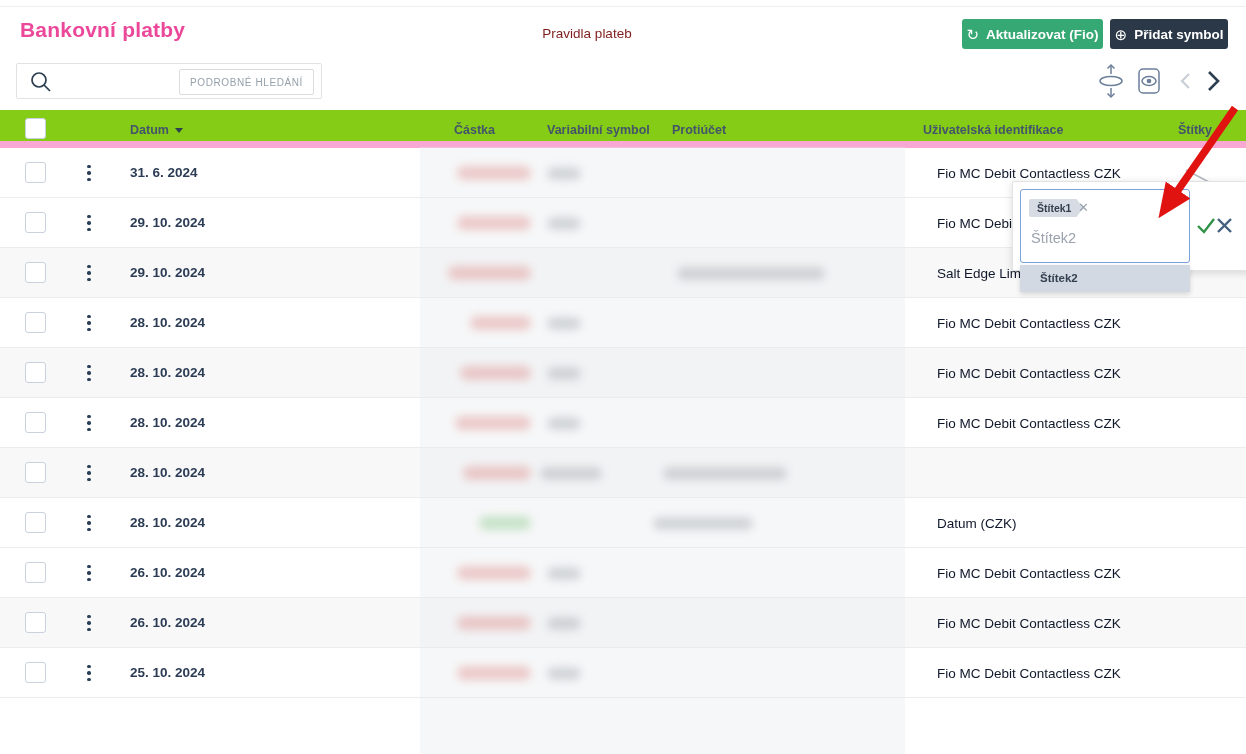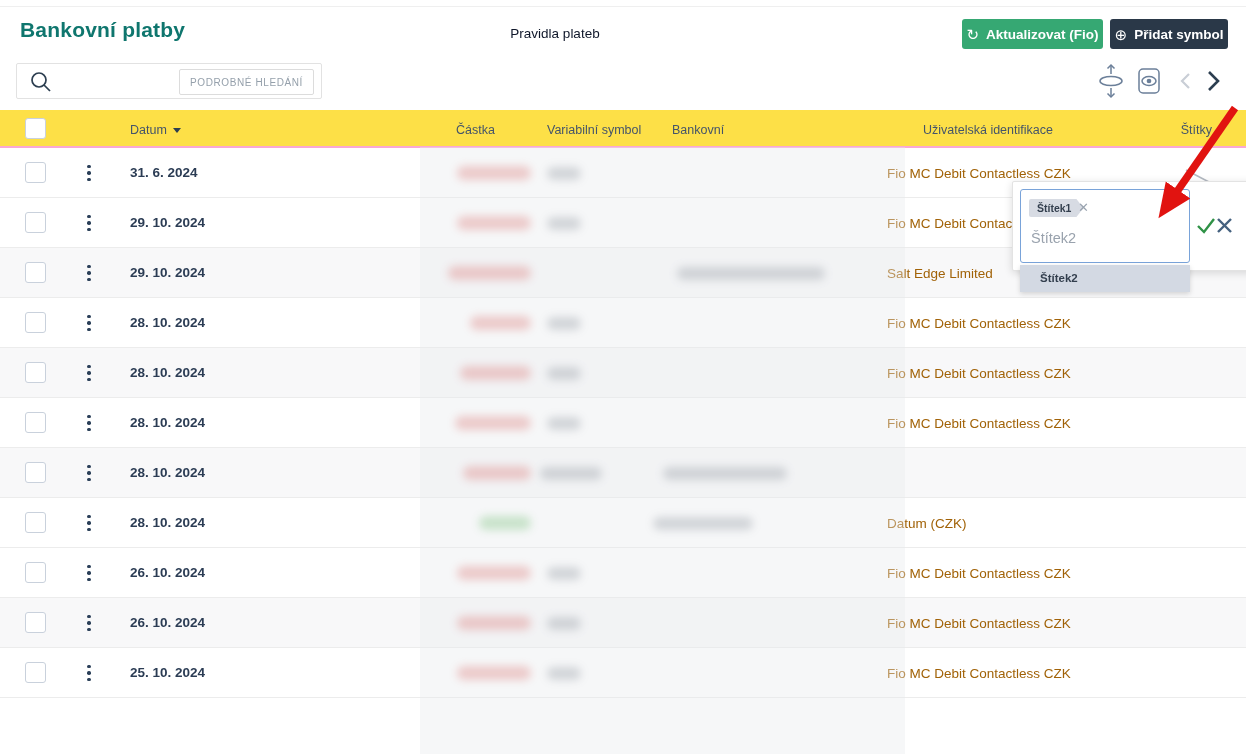--- a/index.html
+++ b/index.html
@@ -4,39 +4,39 @@
 <style>
   * { margin:0; padding:0; box-sizing:border-box; }
   html,body { width:1246px; height:754px; overflow:hidden; background:#fff;
     font-family:"Liberation Sans", sans-serif; position:relative; }
   .abs { position:absolute; }
 
   
   .top-hairline { left:0; top:6px; width:1246px; height:1px; background:#efefef; }
 
   
-  .page-title { left:20px; top:18px; font-size:21px; font-weight:700; color:#0f766e; letter-spacing:.2px; }
-  .rules-link { left:555px; top:26px; transform:translateX(-50%); font-size:13.5px; color:#0f172a; cursor:pointer; white-space:nowrap; }
+  .page-title { left:20px; top:18px; font-size:21px; font-weight:700; color:#ec4899; letter-spacing:.2px; }
+  .rules-link { left:587px; top:26px; transform:translateX(-50%); font-size:13.5px; color:#7f1d1d; cursor:pointer; white-space:nowrap; }
   .btn { top:19px; height:30px; border-radius:3px; color:#fff; font-size:13.5px; font-weight:600;
          display:flex; align-items:center; justify-content:center; gap:7px; cursor:pointer; border:none; }
   .btn-refresh { left:962px; width:141px; background:#36a873; }
   .btn-add { left:1110px; width:118px; background:#2a3848; }
   .btn .ico { font-size:15px; font-weight:400; line-height:1; }
 
   
   .search-box { left:16px; top:63px; width:306px; height:36px; border:1px solid #e2e2e2; border-radius:2px; background:#fff; }
   .search-input { position:absolute; left:48px; top:1px; width:155px; height:32px; border:none; outline:none; font-size:13px; color:#33445c; background:transparent; }
   .adv-btn { position:absolute; right:7px; top:5px; height:26px; padding:0 10px; border:1px solid #dcdcdc; border-radius:2px;
              background:#fff; color:#95a0ab; font-size:10px; letter-spacing:.6px; display:flex; align-items:center; cursor:pointer; }
 
   
   .pg-icons { left:1096px; top:62px; width:140px; height:38px; }
 
   
-  .thead { left:0; top:110px; width:1246px; height:38px; border-bottom:2px solid #f9a8d4; background:#fde047; }
+  .thead { left:0; top:110px; width:1246px; height:38px; border-bottom:7px solid #f9a8d4; background:#84cc16;font-weight:bold; }
   .th { position:absolute; top:13px; font-size:12.5px; color:#44546a; white-space:nowrap; }
   .th-datum { left:130px; cursor:pointer; }
   .caret-down { display:inline-block; width:0; height:0; border-left:4.5px solid transparent; border-right:4.5px solid transparent;
                 border-top:5px solid #2c3e50; margin-left:6px; vertical-align:1px; }
   .th-amount { right:751px; }
   .th-vs { left:547px; }
   .th-acct { left:672px; }
   .th-ident { left:923px; }
   .th-tags { right:34px; }
   .cb { display:block; width:21px; height:21px; border:1px solid #c9d1dc; border-radius:3px; background:#fff; cursor:pointer; }
@@ -44,21 +44,21 @@
 
   
   .rows { left:0; top:148px; width:1246px; }
   .row { position:relative; width:1246px; height:50px; border-bottom:1px solid #ececec; background:#fff; }
   .row.striped { background:#f8f8f9; }
   .row .cb { position:absolute; left:25px; top:14px; }
   .kebab { position:absolute; left:82px; top:13px; width:14px; height:24px; display:flex; flex-direction:column;
            align-items:center; justify-content:center; gap:3px; cursor:pointer; }
   .kebab i { width:3.4px; height:3.4px; border-radius:50%; background:#2a3f58; }
   .cell-date { position:absolute; left:130px; top:17px; font-size:13.5px; font-weight:700; color:#2b3c54; white-space:nowrap; }
-  .cell-ident { position:absolute; left:887px; top:18px; font-size:13.5px; color:#a16207; white-space:nowrap;text-align:center; }
+  .cell-ident { position:absolute; left:937px; top:18px; font-size:13.5px; color:#0f172a; white-space:nowrap;text-align:center; }
   .pill { position:absolute; top:18px; height:14px; border-radius:7px; filter:blur(4px); }
   .pill.neg { background:#d9534f; opacity:.42; }
   .pill.pos { background:#5cb85c; opacity:.45; }
   .pill.gray { background:#6e7681; opacity:.4; height:13px; top:19px; }
 
   
   .redact-band { left:420px; top:147px; width:485px; height:607px; background:rgba(232,233,237,.38); pointer-events:none; z-index:2; }
 
   
   .caret-svg { left:0; top:0; z-index:3; pointer-events:none; }
@@ -120,21 +120,21 @@
   </g>
   <polyline points="93,12 86,19 93,26" fill="none" stroke="#c9ced6" stroke-width="2.2"></polyline>
   <polyline points="113,10 122,19 113,28" fill="none" stroke="#2c3e50" stroke-width="2.6"></polyline>
 </svg>
 
 <div class="abs thead">
   <span class="cb"></span>
   <span class="th th-datum"><span>Datum</span><span class="caret-down"></span></span>
   <span class="th th-amount">Částka</span>
   <span class="th th-vs">Variabilní symbol</span>
-  <span class="th th-acct">Bankovní</span>
+  <span class="th th-acct">Protiúčet</span>
   <span class="th th-ident">Uživatelská identifikace</span>
   <span class="th th-tags">Štítky</span>
 </div>
 
 <div class="abs rows" id="rows">
   <div class="row">
     <span class="cb"></span>
     <span class="kebab">
         <i></i>
         <i></i>

